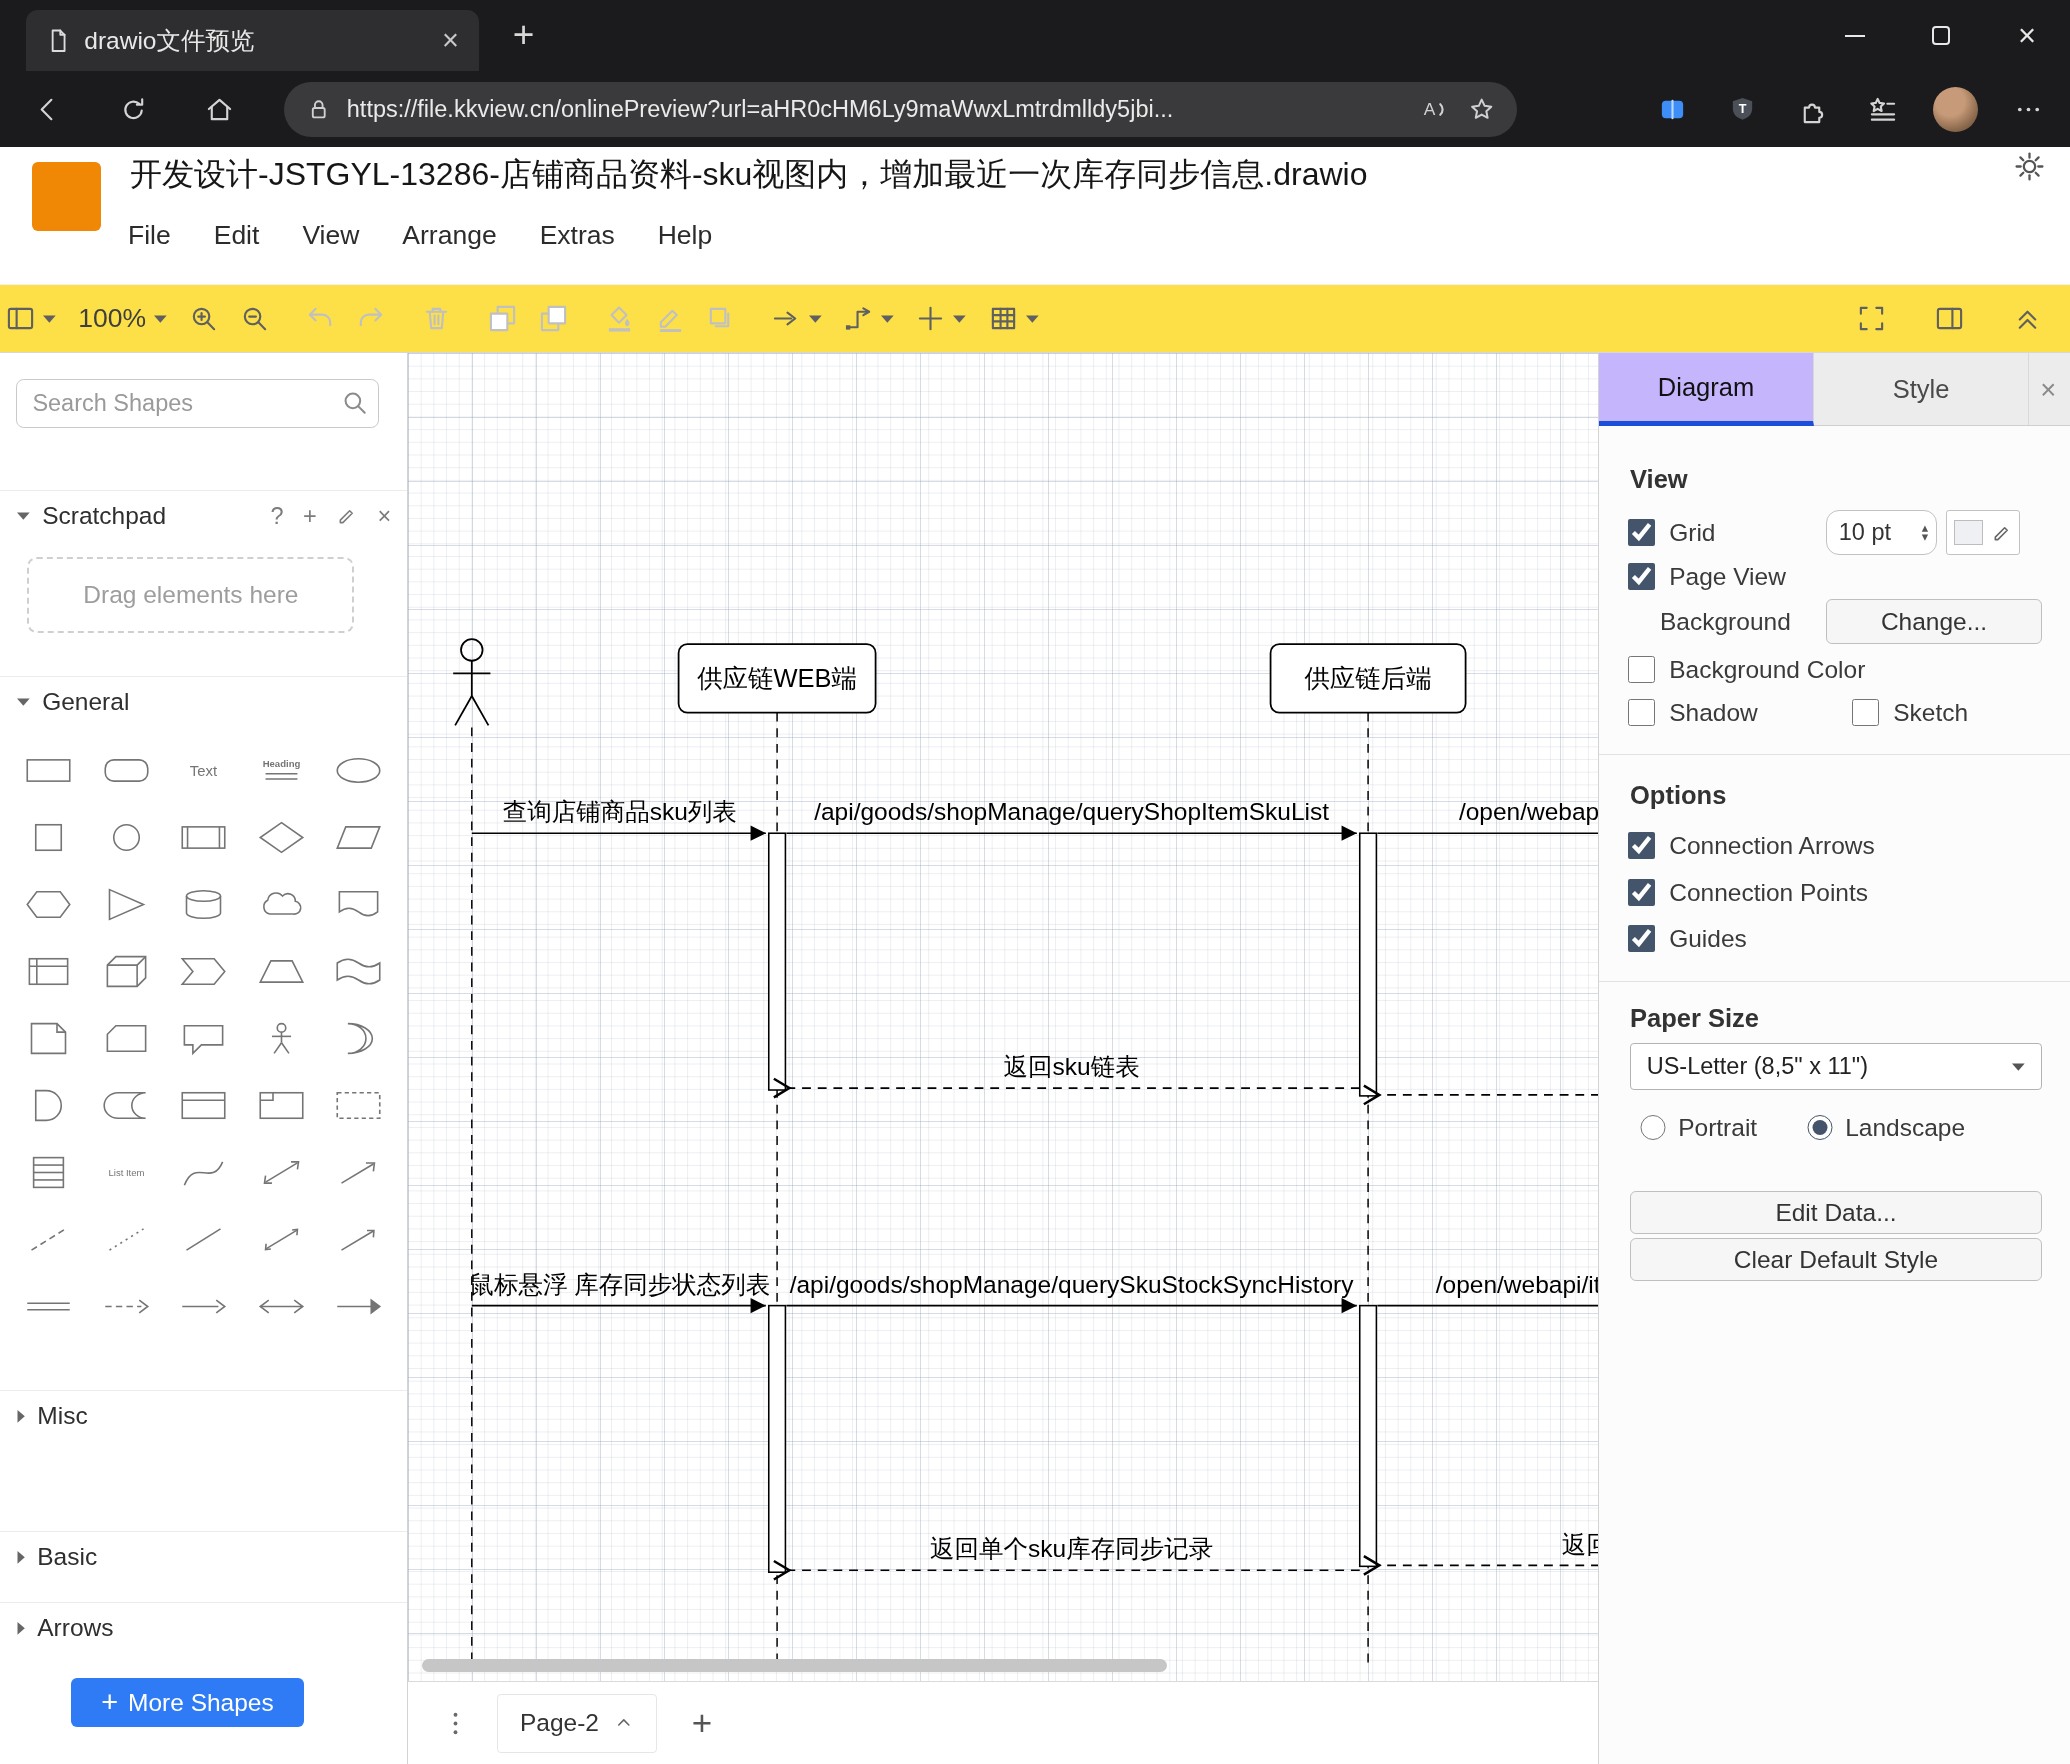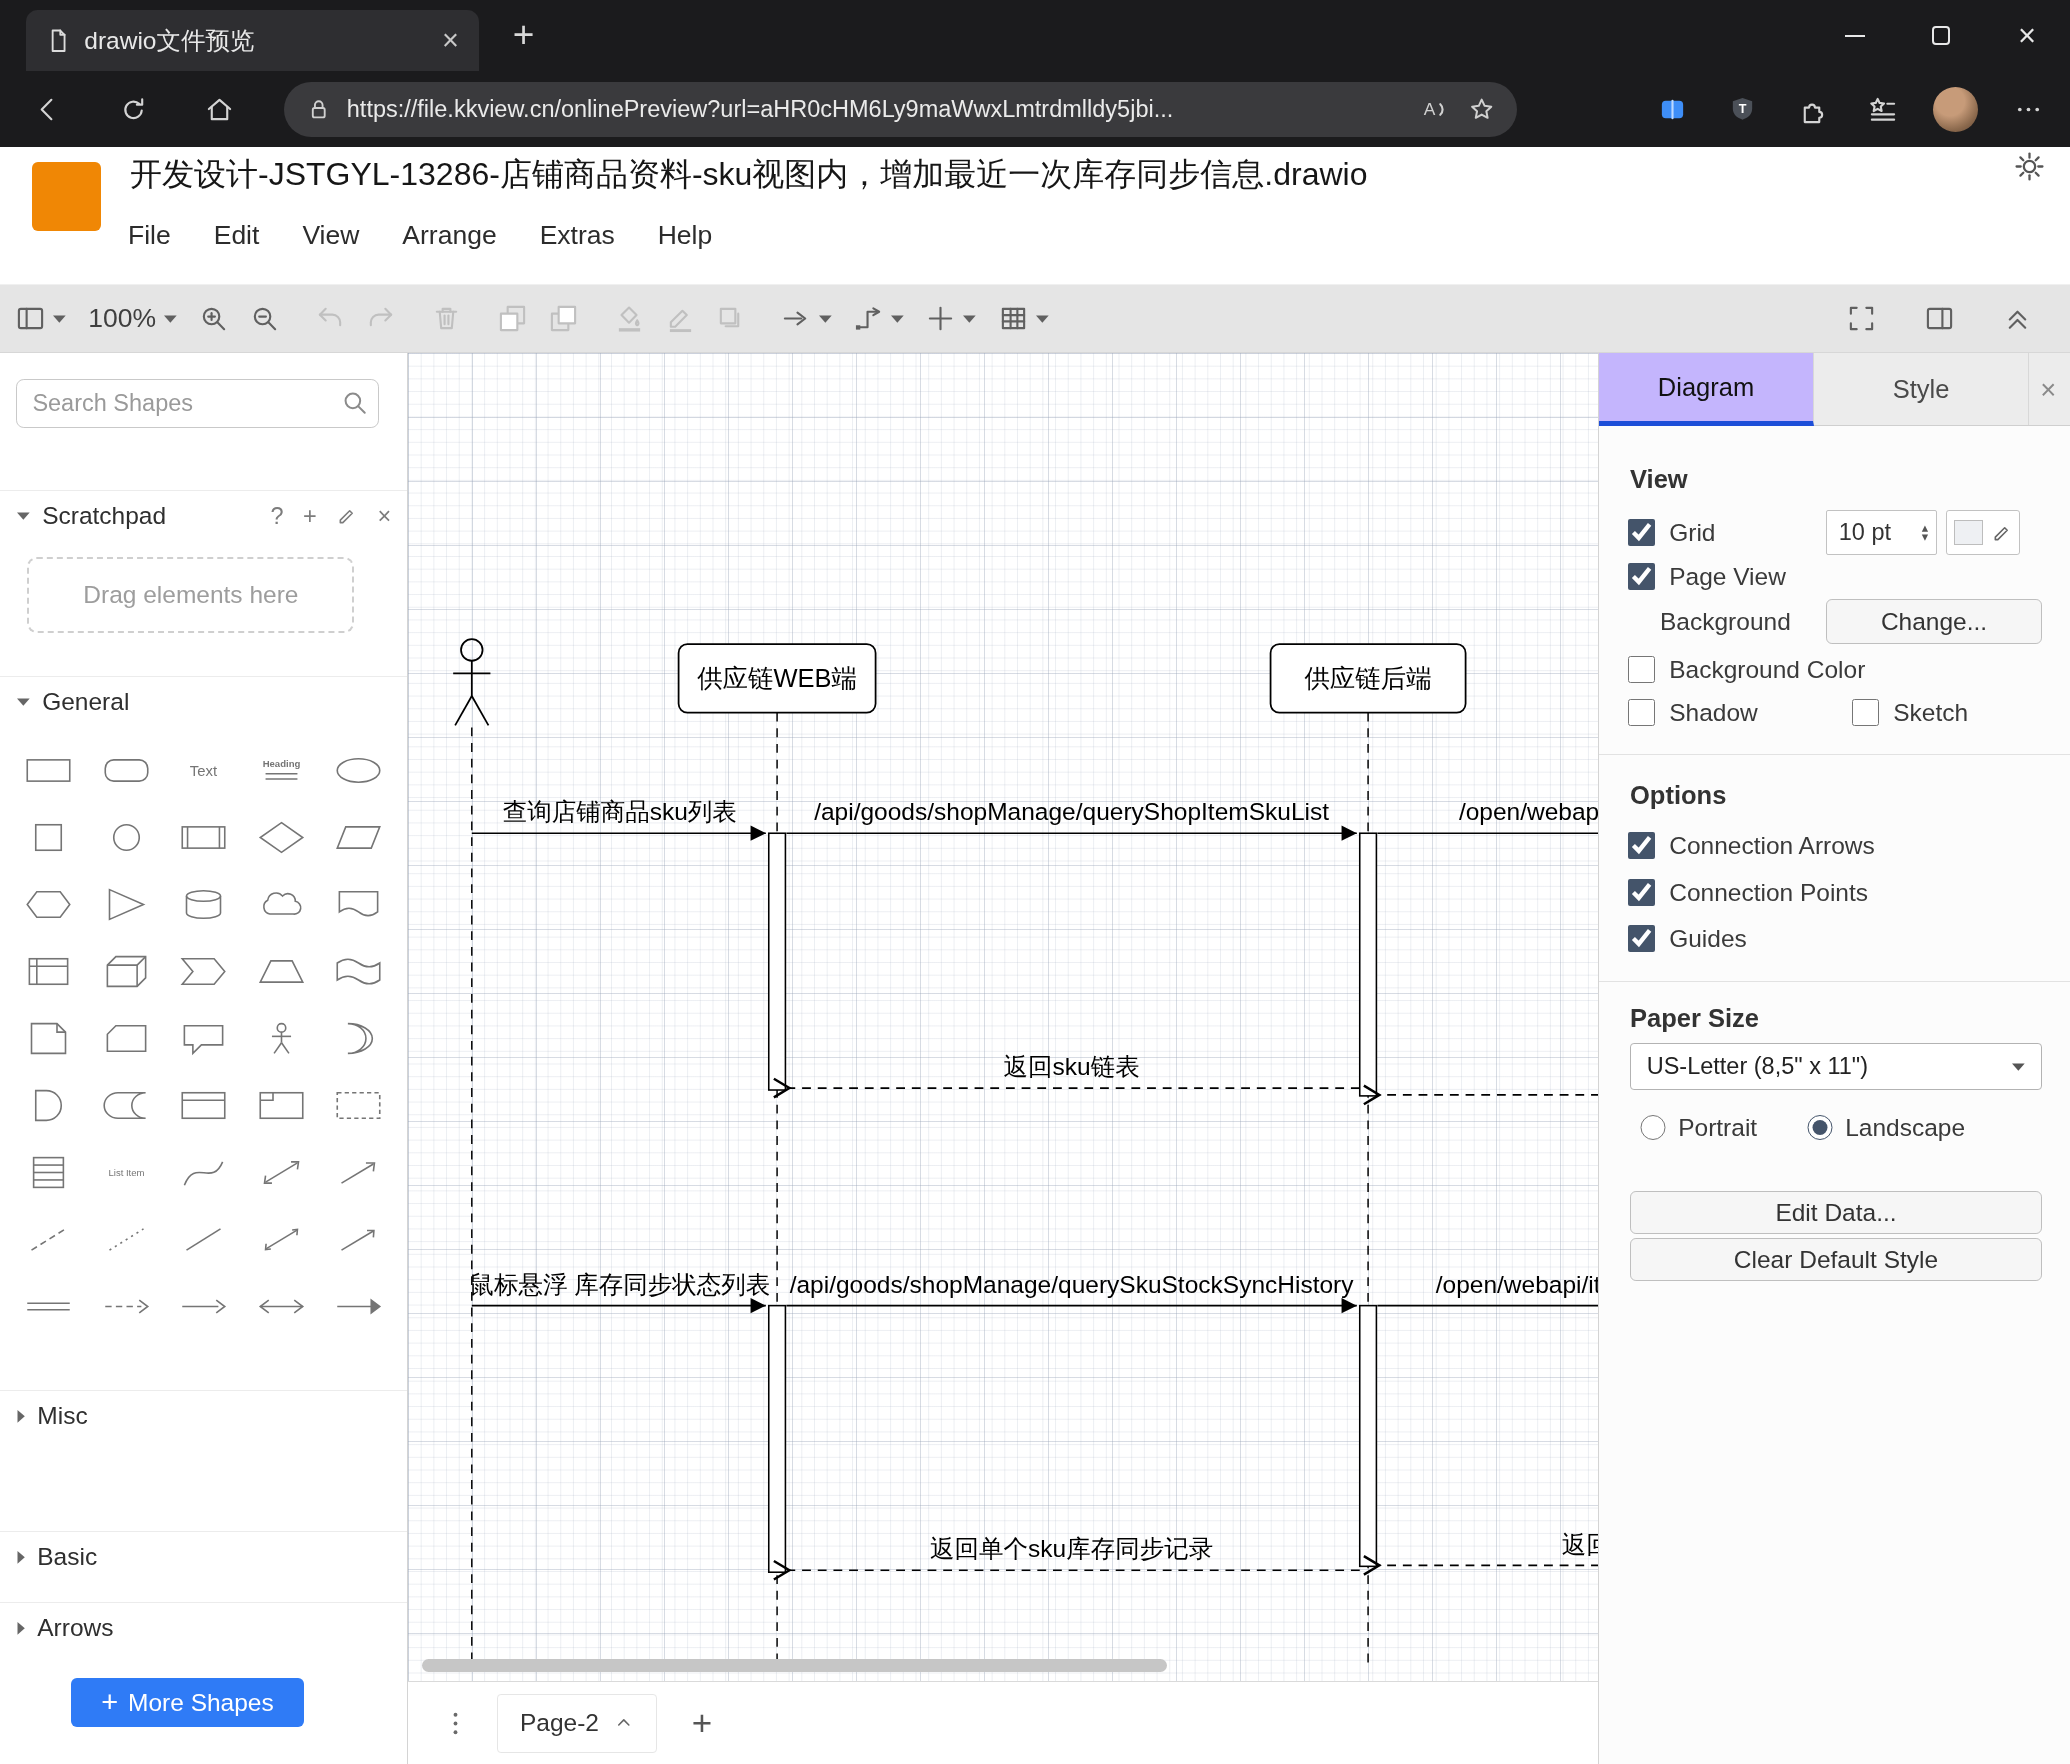--- a/index.html
+++ b/index.html
@@ -36,23 +36,23 @@
 
   
   .app-header { position:absolute; left:0; top:147px; width:2070px; height:137px; background:#fff; }
   .logo { position:absolute; left:32px; top:14.7px; width:69px; height:69px; background:#f08705; border-radius:5.9px; }
   .doc-title { position:absolute; left:130px; top:5.9px; font-size:32px; color:#161616; white-space:nowrap; }
   .menubar { position:absolute; left:128px; top:73px; display:flex; }
   .menu-item { font-size:26.5px; color:#2c2c2c; margin-right:43px; }
   .theme-toggle { position:absolute; right:25.5px; top:3.9px; color:#555; }
 
   
-  .toolbar { position:absolute; left:0; top:284px; width:2070px; height:69px; background:#e5e5e5;
+  .toolbar { position:absolute; left:0; top:284px; width:2070px; height:69px; background:#fde047;
              border-bottom:1px solid #d7d7d7; border-top:1px solid #f0f0f0;
-             display:flex; align-items:center; padding:0 16px; }
+             display:flex; align-items:center; padding:0 6px; }
   .tb { display:flex; align-items:center; color:#606060; margin-right:21.6px; }
   .tb.gap { margin-right:37px; }
   .tb.disabled { color:#c0c0c0; }
   .tb .caret { margin-left:6.9px; display:flex; }
   .tb-zoom { font-size:26.5px; color:#3f3f3f; }
   .toolbar-right { margin-left:auto; display:flex; align-items:center; gap:27.4px; color:#606060; }
 
   
   .sidebar { position:absolute; left:0; top:353px; width:408px; height:1411px; background:#fff;
              border-right:1px solid #d4d4d4; }
@@ -107,21 +107,21 @@
           border-right:1px solid #d8d8d8; }
   .ftab.active { background:#c4b5fd; color:#111; margin-bottom:-1px; border-bottom:5px solid #1d4ed8; }
   .format-close { position:absolute; right:13.7px; top:0; height:73px; display:flex; align-items:center;
                   font-size:27.4px; color:#8a8a8a; }
   .format-body { position:absolute; left:0; top:73px; width:472px; bottom:0; }
   .sec-title { position:absolute; left:31px; font-size:25.5px; font-weight:bold; color:#333; }
   .frow { position:absolute; left:29px; height:45px; display:flex; align-items:center; font-size:24.5px; color:#3a3a3a; }
   .frow input[type=checkbox] { width:26.5px; height:26.5px; accent-color:#44546a; margin-right:14.7px; }
   .frow input[type=radio] { width:25.5px; height:25.5px; accent-color:#44546a; margin-right:12.7px; }
   .stepper { position:absolute; left:227px; width:111px; height:45px; border:1px solid #c2c2c2; background:#fff;
-             border-radius:2px; display:flex; align-items:center; padding:0 7.8px 0 11.8px; font-size:23.5px; color:#333; }
+             border-radius:13px; display:flex; align-items:center; padding:0 7.8px 0 11.8px; font-size:23.5px; color:#333; }
   .stepper .arrows { margin-left:auto; display:flex; flex-direction:column; line-height:8.8px; font-size:12.7px; color:#555; }
   .swatch-btn { position:absolute; left:347px; width:74px; height:45px; border:1px solid #c2c2c2; background:#fff;
                 border-radius:2.9px; display:flex; align-items:center; justify-content:center; gap:7.8px; color:#666; }
   .swatch { width:29px; height:25.5px; background:#eef0f3; border:1px solid #bdbdbd; }
   .fbtn { position:absolute; background:#f6f6f6; border:1px solid #bfbfbf; border-radius:5.9px; font-size:24.5px;
           color:#333; display:flex; align-items:center; justify-content:center; }
   .fselect { position:absolute; left:31px; top:617px; width:412px; height:47px; background:#fff;
              border:1px solid #b3b3b3; border-radius:3.9px; display:flex; align-items:center; padding:0 15.7px;
              font-size:23.5px; color:#222; }
   .fselect .chev { margin-left:auto; color:#555; display:flex; }

